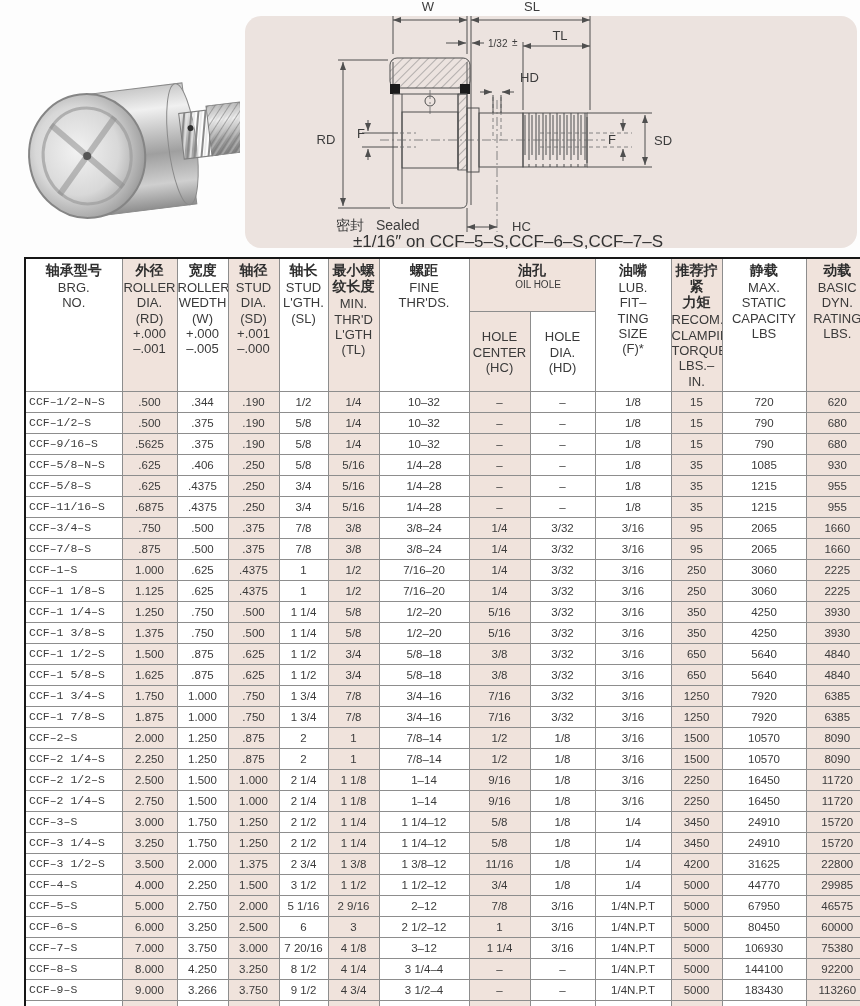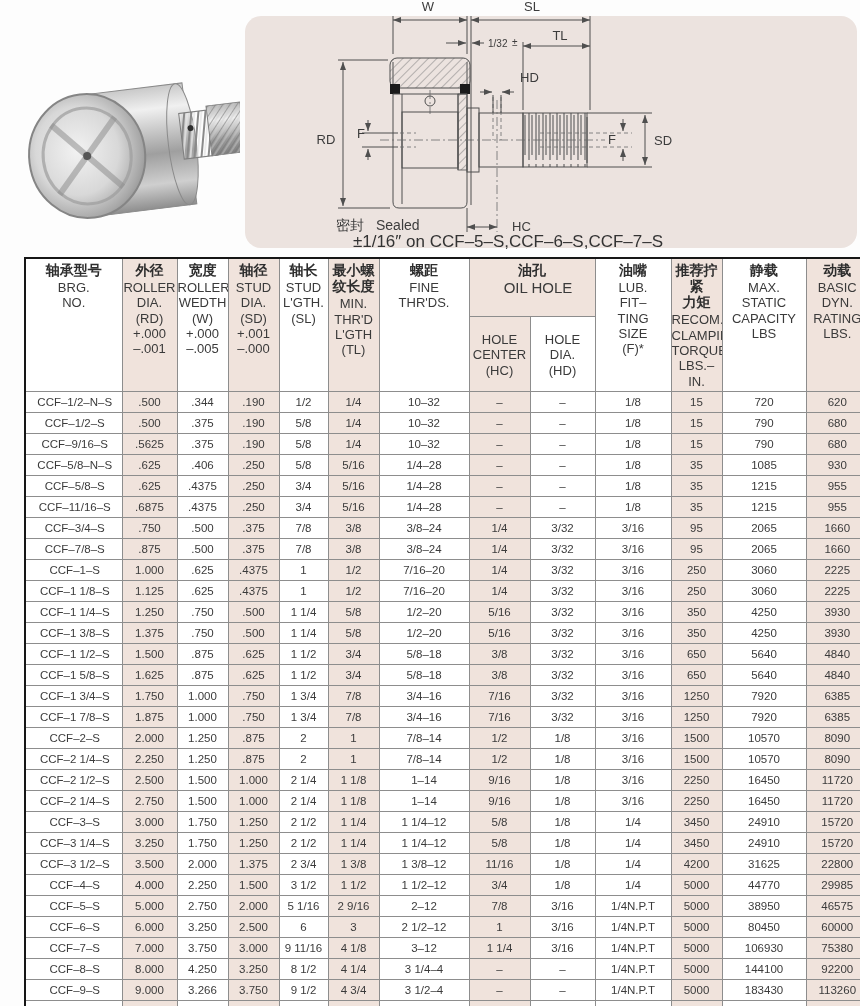--- a/index.html
+++ b/index.html
@@ -22,23 +22,23 @@
   .photo-wrap{position:absolute;left:14px;top:52px;width:226px;height:184px;}
 
   
   .table-wrap{position:absolute;left:24px;top:257px;width:830px;}
   table{border-collapse:collapse;table-layout:fixed;width:844px;
         border:2px solid #161616;background:#fff;}
   th,td{border:1px solid #8d8d8d;text-align:center;overflow:hidden;}
   thead th{vertical-align:top;padding:3px 0 2px;font-weight:normal;background:#fff;}
   .cn{font-size:14px;font-weight:bold;color:#2e2e2e;white-space:pre-line;line-height:1.15;}
   .en{font-size:13px;color:#3a3a3a;white-space:pre-line;line-height:1.18;margin-top:2px;}
-  .en-big{font-size:15px;margin-top:1px;margin-left:12px;}
+  .en-big{font-size:10px;margin-top:1px;margin-left:12px;}
   tbody td{height:20px;font-size:11.5px;padding:0 1px;color:#3b3b3b;}
-  tbody td:first-child{text-align:center;padding-left:3px;}
+  tbody td:first-child{text-align:left;padding-left:3px;font-family:Liberation Mono, monospace;}
   .shade{background:var(--stripe,#f0e3dc);}
   th.sub{vertical-align:middle;padding:2px 0;}
 </style>
 </head>
 <body>
 
 <div class="photo-wrap">
   <svg width="226" height="184" viewBox="0 0 226 184">
     <defs>
       <radialGradient id="faceG" cx="42%" cy="45%" r="65%">
@@ -676,21 +676,21 @@
           <td class="shade">5.000</td>
           <td>2.750</td>
           <td class="shade">2.000</td>
           <td>5 1/16</td>
           <td class="shade">2 9/16</td>
           <td>2–12</td>
           <td class="shade">7/8</td>
           <td>3/16</td>
           <td>1/4N.P.T</td>
           <td class="shade">5000</td>
-          <td>38950</td>
+          <td>67950</td>
           <td class="shade">46575</td>
         </tr>
         <tr>
           <td>CCF–6–S</td>
           <td class="shade">6.000</td>
           <td>3.250</td>
           <td class="shade">2.500</td>
           <td>6</td>
           <td class="shade">3</td>
           <td>2 1/2–12</td>
@@ -699,21 +699,21 @@
           <td>1/4N.P.T</td>
           <td class="shade">5000</td>
           <td>80450</td>
           <td class="shade">60000</td>
         </tr>
         <tr>
           <td>CCF–7–S</td>
           <td class="shade">7.000</td>
           <td>3.750</td>
           <td class="shade">3.000</td>
-          <td>9 11/16</td>
+          <td>7 20/16</td>
           <td class="shade">4 1/8</td>
           <td>3–12</td>
           <td class="shade">1 1/4</td>
           <td>3/16</td>
           <td>1/4N.P.T</td>
           <td class="shade">5000</td>
           <td>106930</td>
           <td class="shade">75380</td>
         </tr>
         <tr>

